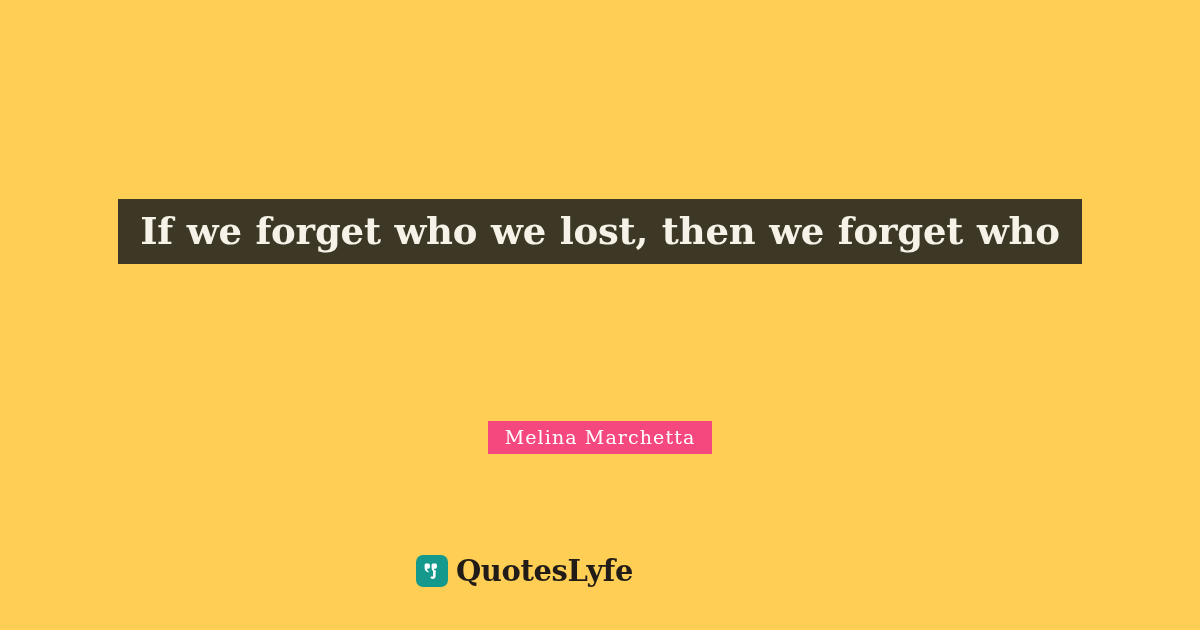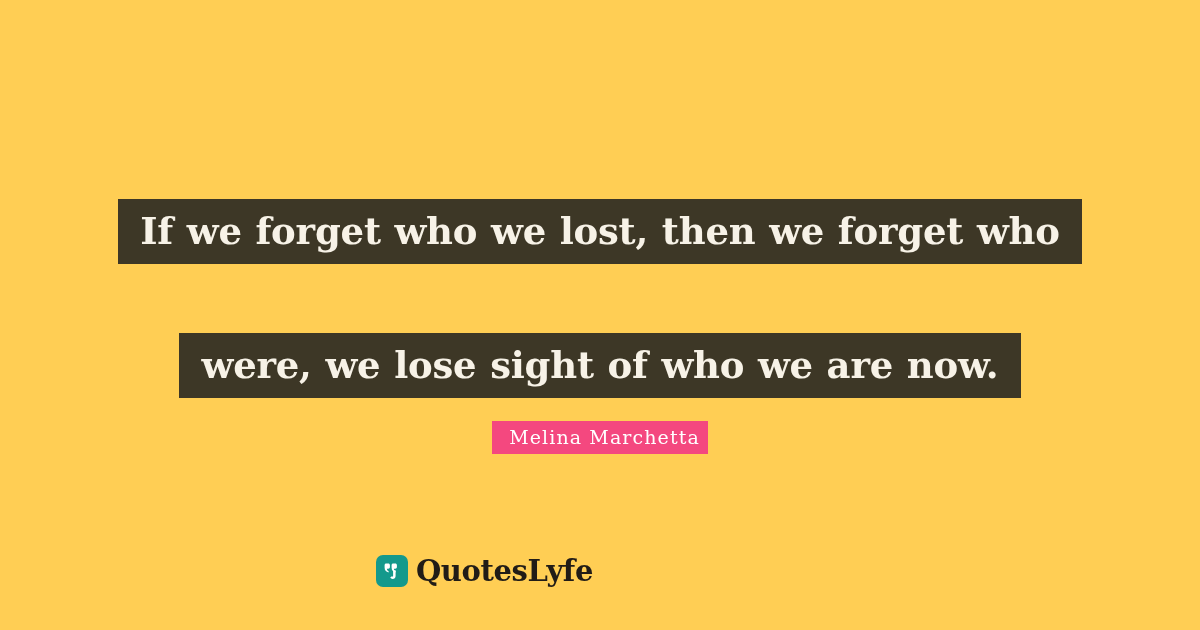--- a/index.html
+++ b/index.html
@@ -62,35 +62,36 @@
   }
 
   .author-badge {
     display: inline-block;
     background: #F4487F;
     color: #FFFFFF;
     font-family: "DejaVu Serif", "Liberation Serif", serif;
     font-size: 19px;
     font-weight: normal;
     letter-spacing: 1.1px;
-    padding: 6px 8px 7px 17px;
+    padding: 6px 17px 7px 17px;
     line-height: 20px;
     white-space: nowrap;
   }
 
   
   .brand {
     position: absolute;
     left: 0;
     top: 555px;
     width: 969px;
     display: flex;
     align-items: center;
     justify-content: center;
     gap: 8px;
+    padding-left: 40px;
   }
 
   .brand-mark {
     width: 32px;
     height: 32px;
     border-radius: 7px;
     background: #14998C;
     display: flex;
     align-items: center;
     justify-content: center;
@@ -110,21 +111,21 @@
     letter-spacing: -0.4px;
     white-space: nowrap;
   }
 </style>
 </head>
 <body>
 
 <div class="poster">
 
   <div class="quote-area">
-    <p class="quote-text"><span class="quote-line">If we forget who we lost, then we forget who</span><br><br><span class="quote-line">were, we lose sight of who we are now.</span></p>
+    <p class="quote-text"><span class="quote-line">If we forget who we lost, then we forget who</span><br><br></p>
   </div>
 
   <div class="author-wrap">
     <span class="author-badge">Melina Marchetta</span>
   </div>
 
   <div class="brand">
     <span class="brand-mark">
       <svg width="22" height="22" viewBox="0 0 22 22" aria-hidden="true">
         <path d="M3.6 5.0 C3.6 4.1 4.3 3.4 5.2 3.4 L7.3 3.4 C8.2 3.4 8.9 4.1 8.9 5.0 L8.9 7.1 C8.9 8.0 8.2 8.7 7.3 8.7 L5.9 8.7 C5.9 9.9 6.5 10.6 7.6 10.9 L7.6 12.4 C5.0 12.1 3.6 10.4 3.6 7.6 Z" fill="#FFFFFF"></path>

